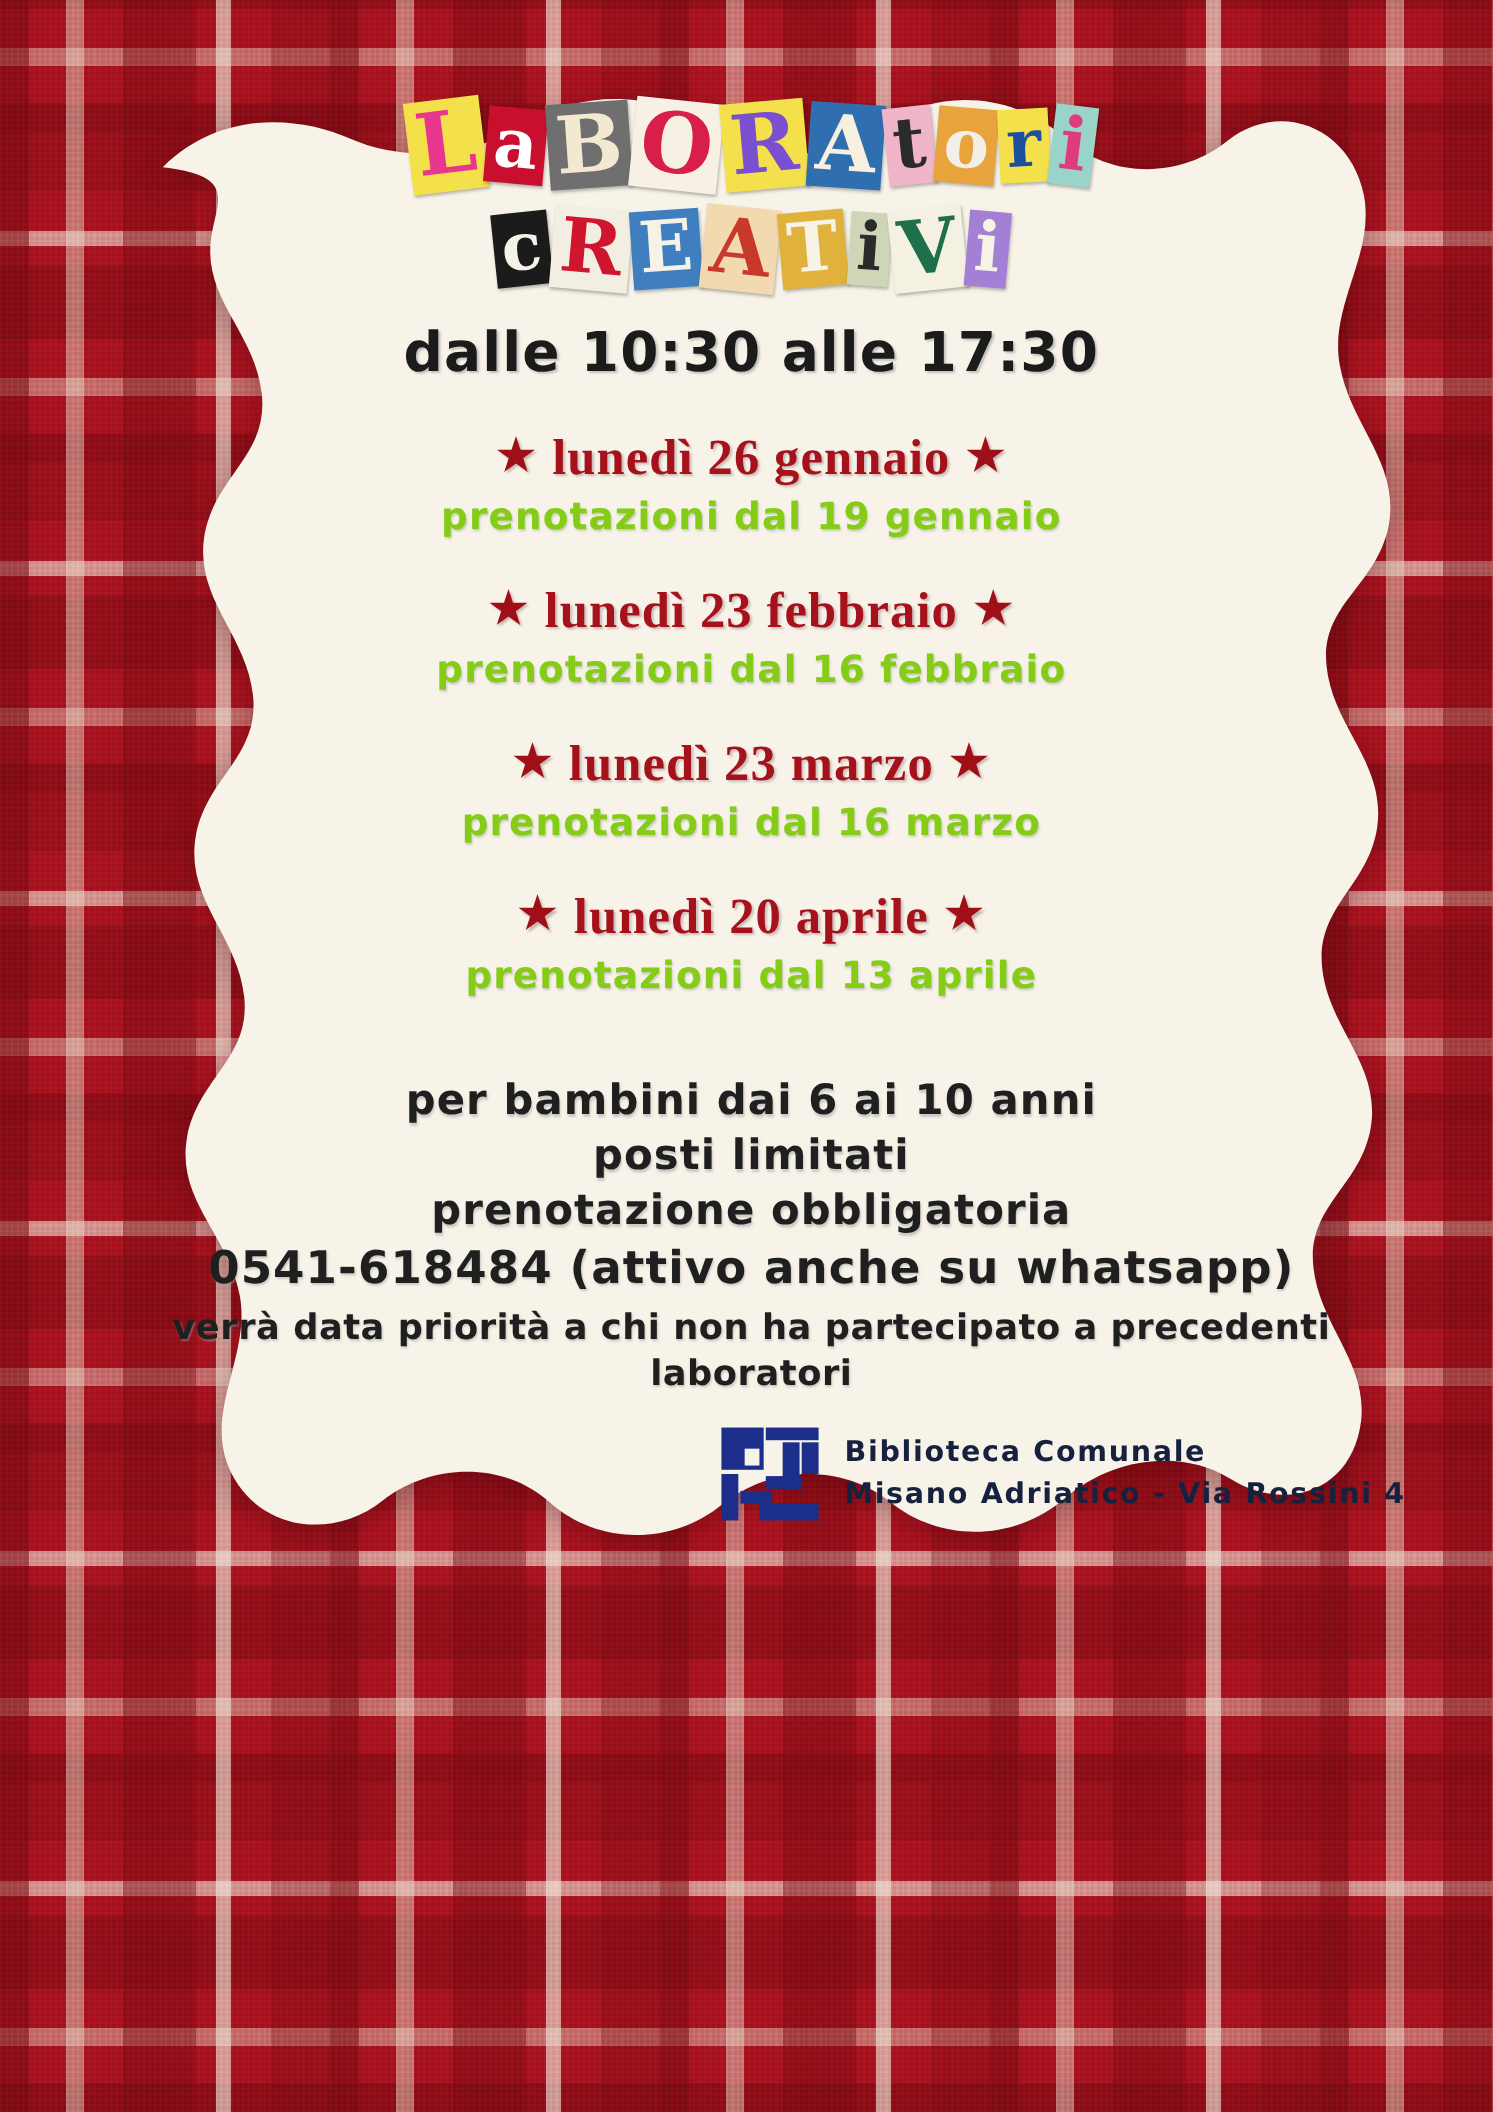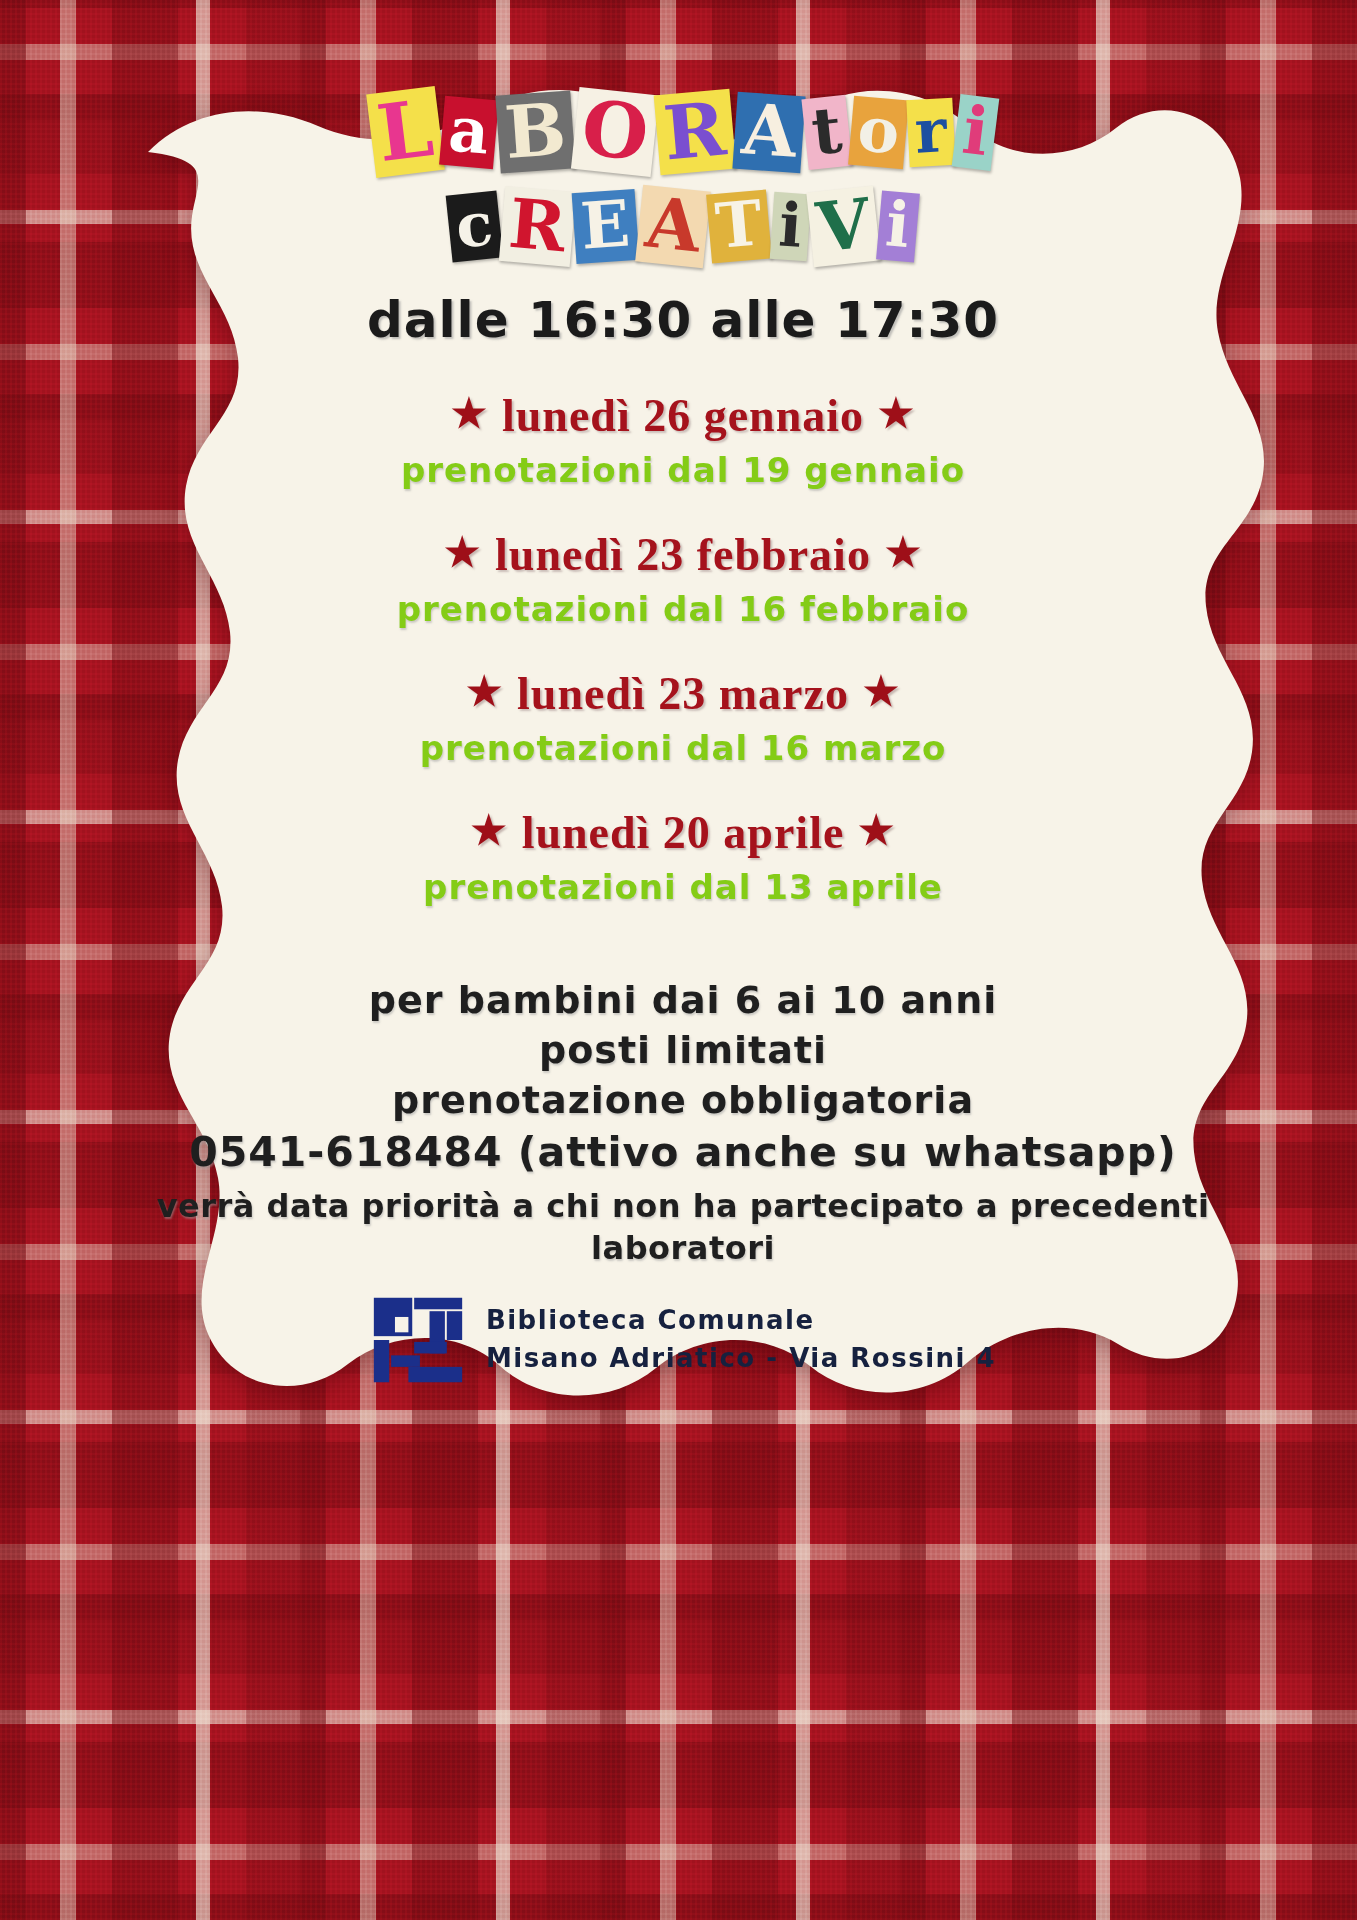--- a/index.html
+++ b/index.html
@@ -164,21 +164,21 @@
     font-size: 32px;
     margin-top: 6px;
     letter-spacing: 0.5px;
   }
 
   
   .footer {
     margin-top: 22px;
     display: flex;
     align-items: center;
-    justify-content: center;
+    justify-content: flex-end;
     gap: 20px;
   }
   .logo {
     width: 96px;
     height: 96px;
     flex: 0 0 auto;
   }
   .footer-text {
     text-align: left;
     font-family: "DejaVu Sans", sans-serif;
@@ -232,21 +232,21 @@
         C 144,220 96,190 104,134
         C 109,100 128,78 60,70
         Z"></path>
     </svg>
 
     <div class="content">
 
       <div class="title-line" id="title-line-1"><span class="rl" style="color: rgb(232, 54, 143); background: rgb(244, 224, 74); font-size: 78px; transform: rotate(-7deg);">L</span><span class="rl" style="color: rgb(255, 255, 255); background: rgb(200, 16, 46); font-size: 62px; transform: rotate(5deg);">a</span><span class="rl" style="color: rgb(242, 233, 208); background: rgb(111, 111, 111); font-size: 72px; transform: rotate(-4deg);">B</span><span class="rl" style="color: rgb(216, 31, 74); background: rgb(246, 241, 228); font-size: 76px; transform: rotate(6deg);">O</span><span class="rl" style="color: rgb(122, 79, 208); background: rgb(244, 224, 74); font-size: 74px; transform: rotate(-5deg);">R</span><span class="rl" style="color: rgb(247, 239, 224); background: rgb(47, 111, 176); font-size: 70px; transform: rotate(4deg);">A</span><span class="rl" style="color: rgb(43, 43, 43); background: rgb(241, 181, 201); font-size: 64px; transform: rotate(-6deg);">t</span><span class="rl" style="color: rgb(242, 240, 230); background: rgb(232, 163, 61); font-size: 62px; transform: rotate(5deg);">o</span><span class="rl" style="color: rgb(29, 79, 160); background: rgb(244, 224, 74); font-size: 60px; transform: rotate(-3deg);">r</span><span class="rl" style="color: rgb(224, 60, 122); background: rgb(154, 211, 200); font-size: 66px; transform: rotate(7deg);">i</span></div>
       <div class="title-line" id="title-line-2"><span class="rl" style="color: rgb(245, 242, 232); background: rgb(27, 27, 27); font-size: 60px; transform: rotate(-6deg);">c</span><span class="rl" style="color: rgb(208, 21, 46); background: rgb(242, 239, 226); font-size: 68px; transform: rotate(5deg);">R</span><span class="rl" style="color: rgb(246, 242, 230); background: rgb(63, 127, 192); font-size: 64px; transform: rotate(-4deg);">E</span><span class="rl" style="color: rgb(200, 57, 43); background: rgb(243, 217, 176); font-size: 70px; transform: rotate(6deg);">A</span><span class="rl" style="color: rgb(247, 243, 230); background: rgb(224, 178, 60); font-size: 62px; transform: rotate(-5deg);">T</span><span class="rl" style="color: rgb(43, 43, 43); background: rgb(207, 214, 184); font-size: 60px; transform: rotate(4deg);">i</span><span class="rl" style="color: rgb(31, 111, 74); background: rgb(245, 241, 226); font-size: 68px; transform: rotate(-6deg);">V</span><span class="rl" style="color: rgb(246, 242, 230); background: rgb(163, 127, 214); font-size: 62px; transform: rotate(5deg);">i</span></div>
 
-      <div class="hours">dalle 16:30 alle 17:30</div>
+      <div class="hours">dalle 10:30 alle 17:30</div>
 
       <div id="sessions-container">
           <div class="session">
             <div class="sess-date"><span class="star">★</span><span>lunedì 26 gennaio</span><span class="star">★</span></div>
             <div class="sess-booking">prenotazioni dal 19 gennaio</div>
           </div>
           <div class="session">
             <div class="sess-date"><span class="star">★</span><span>lunedì 23 febbraio</span><span class="star">★</span></div>
             <div class="sess-booking">prenotazioni dal 16 febbraio</div>
           </div>

